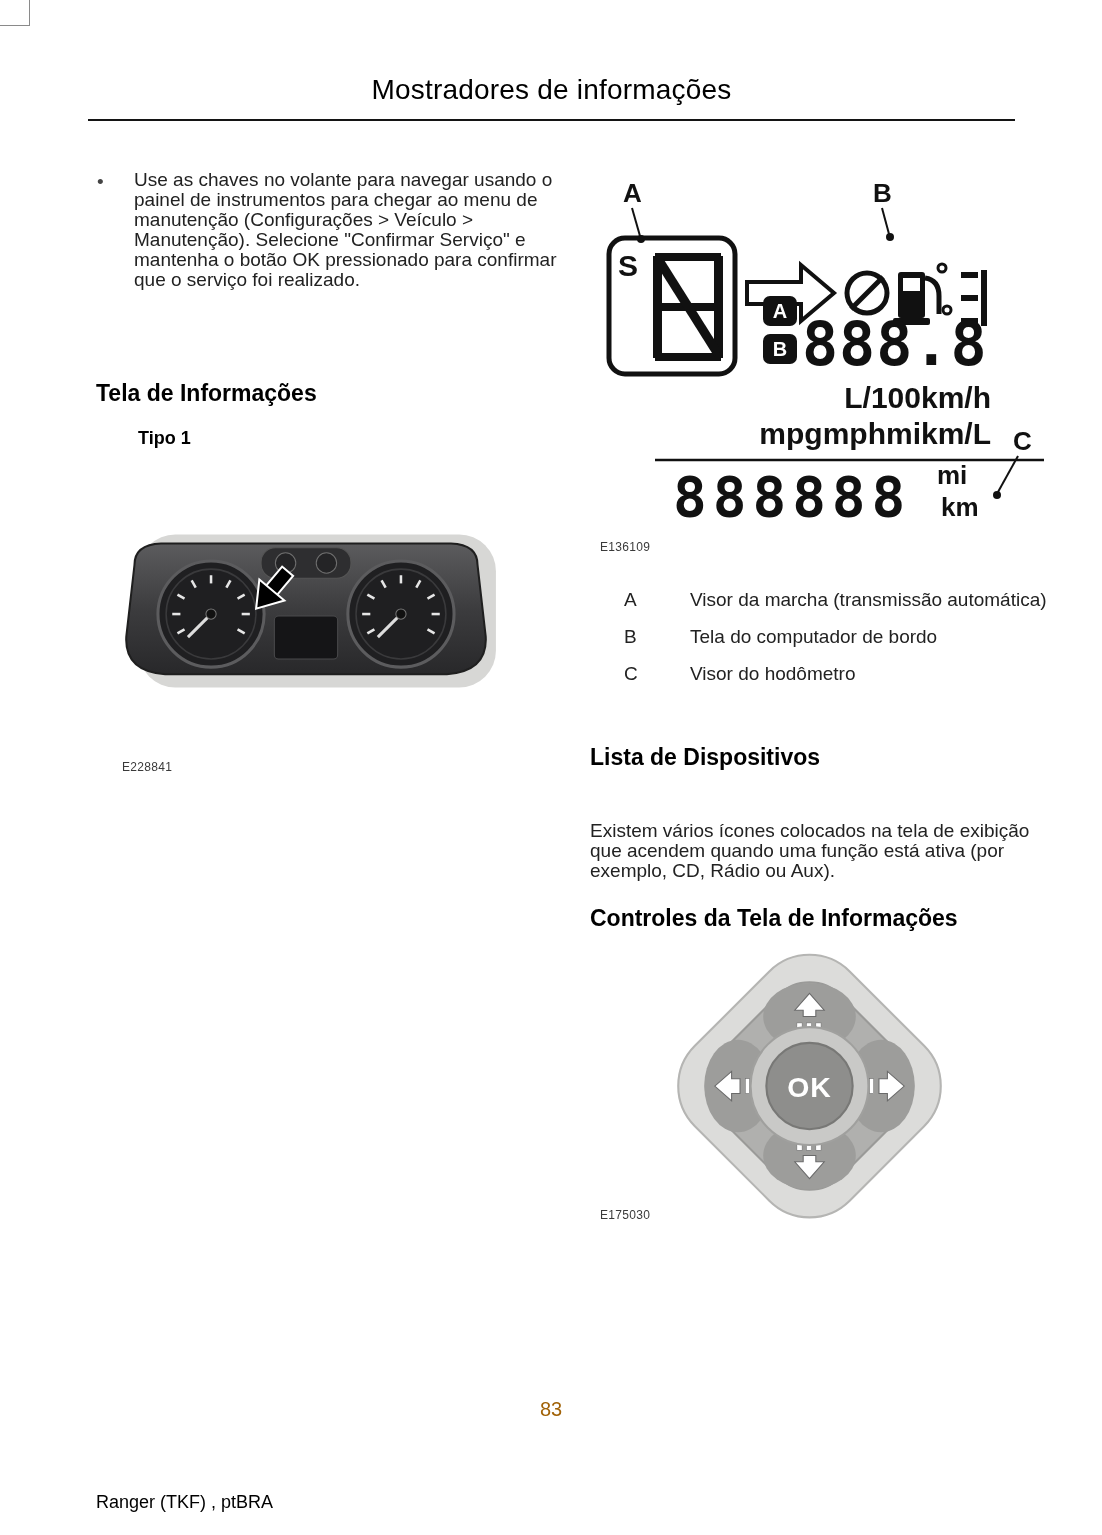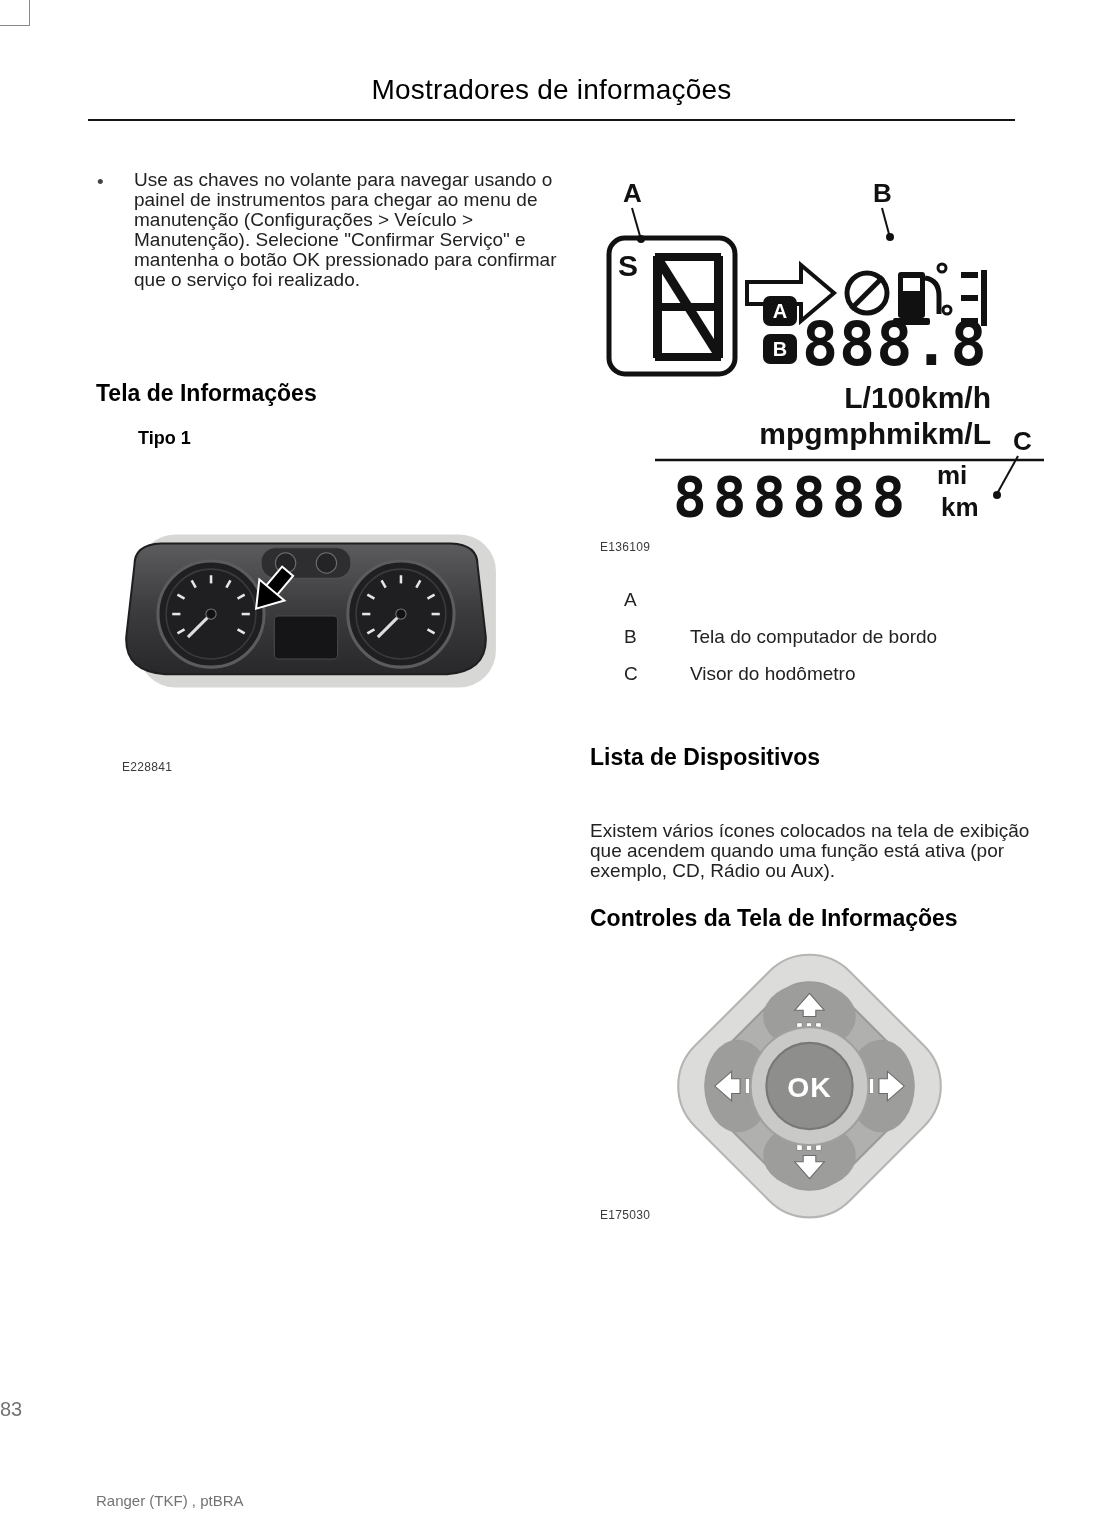--- a/index.html
+++ b/index.html
@@ -21,22 +21,22 @@
   .body-text { font-size:19px; line-height:20px; color:#222; }
   .bullet-block { left:97px; top:170px; width:462px; display:flex; }
   .bullet-marker { width:37px; flex:none; font-size:19px; line-height:24px; color:#444; }
   .h-section { font-size:23px; font-weight:bold; color:#000; }
   .h-sub { font-size:18px; font-weight:bold; color:#000; }
   .fig-code { font-size:12px; color:#3a3a3a; letter-spacing:0.3px; }
   .legend { left:624px; top:588px; width:426px; }
   .legend-row { display:flex; margin-bottom:13px; }
   .legend-key { width:66px; flex:none; font-size:19px; line-height:24px; color:#222; }
   .legend-text { font-size:19px; line-height:24px; color:#222; }
-  .page-number { left:0; top:1398px; width:1102px; font-size:20px; color:#737373; }
-  .footer-ref { left:96px; top:1492px; font-size:15px; color:#737373; }
+  .page-number { left:0; top:1398px; width:1102px; text-align:center; font-size:20px; color:#a16207; }
+  .footer-ref { left:96px; top:1492px; font-size:18px; color:#000000; }
   .svg-bold { font-family:"Liberation Sans", sans-serif; font-weight:bold; fill:#111; }
   .seg-text { font-family:"DejaVu Sans Mono", monospace; font-weight:bold; fill:#111; }
 </style>
 </head>
 <body>
 
 <div class="abs corner-mark"></div>
 
 <div class="abs page-title">Mostradores de informações</div>
 <div class="abs header-rule"></div>
@@ -171,20 +171,21 @@
 
   <text x="76" y="340" font-size="56" class="seg-text" letter-spacing="6">888888</text>
   <text x="340" y="308" font-size="26" class="svg-bold">mi</text>
   <text x="344" y="340" font-size="26" class="svg-bold">km</text>
 </svg>
 <div class="abs fig-code" style="left:600px; top:540px;">E136109</div>
 
 <div class="abs legend">
   <div class="legend-row">
     <div class="legend-key">A</div>
+    <div class="legend-text">Visor da marcha (transmissão automática)</div>
   </div>
   <div class="legend-row">
     <div class="legend-key">B</div>
     <div class="legend-text">Tela do computador de bordo</div>
   </div>
   <div class="legend-row">
     <div class="legend-key">C</div>
     <div class="legend-text">Visor do hodômetro</div>
   </div>
 </div>

